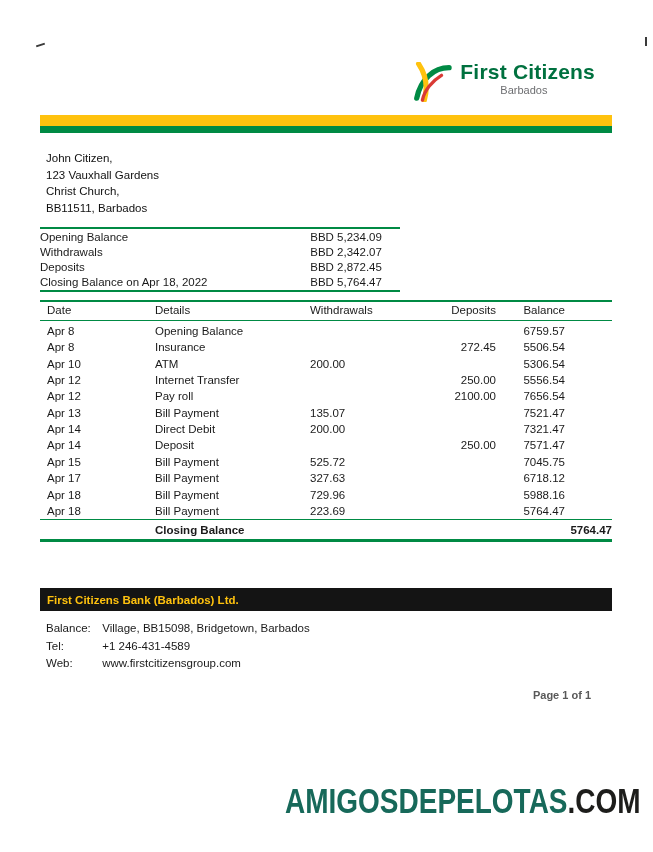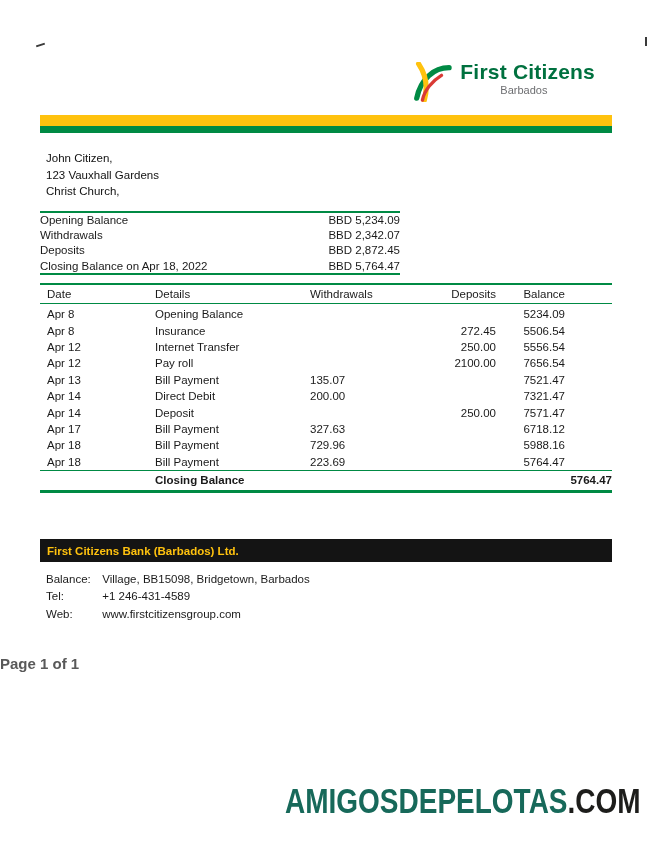--- a/index.html
+++ b/index.html
@@ -23,21 +23,21 @@
 
   .recipient { margin:17px 0 0 46px; font-size:11.5px; line-height:16.5px; color:#111; }
 
   .summary {
     border-collapse:collapse; margin:11px 0 0 40px; width:360px; font-size:11.5px;
     border-top:2.5px solid var(--brand-green,#008A44);
     border-bottom:2.5px solid var(--brand-green,#008A44);
   }
   .summary td { padding:1.6px 0; }
   .s-label { padding-left:6px; }
-  .s-value { text-align:right; padding-right:4px; }
+  .s-value { text-align:center; padding-right:4px; }
 
   .tx-title { margin:40px 0 0 46px; font-size:12.5px; font-weight:bold; color:#000; }
 
   .tx { border-collapse:collapse; table-layout:fixed; margin:8px 2px 0 40px; width:572px; font-size:11.5px; }
   .tx th {
     font-weight:normal; text-align:left; padding:2.5px 0 3.5px;
     border-top:2.5px solid var(--brand-green,#008A44);
     border-bottom:1.8px solid var(--brand-green,#008A44);
   }
   .tx td { padding:2.2px 0; }
@@ -51,21 +51,21 @@
     border-bottom:3.5px solid var(--brand-green,#008A44);
   }
   .tx tr.closing .col-date { padding-left:7px; }
 
   .bank-bar { margin:46px 41px 0 40px; background:var(--bar-black,#141414); padding:2px 0 3px 7px; }
   .bank-bar span { color:var(--brand-yellow,#FFC20E); font-weight:bold; font-size:11.5px; }
 
   .contact { margin:9px 0 0 46px; font-size:11.5px; line-height:17.5px; }
   .c-label { display:inline-block; width:53px; }
 
-  .page-num { margin:32px 62px 0 0; text-align:left; font-size:15px; font-weight:bold; color:#595959; }
+  .page-num { margin:16px 62px 0 0; text-align:right; font-size:11px; font-weight:bold; color:#595959; }
 
   .watermark {
     position:absolute; right:12px; bottom:31px; font-weight:bold; font-size:35px;
     white-space:nowrap; transform:scaleX(0.8); transform-origin:100% 50%;
   }
   .wm-main { color:var(--watermark-green,#17695A); }
   .wm-com  { color:#1D1D1B; }
 </style>
 </head>
 <body>
@@ -89,20 +89,21 @@
     </div>
   </header>
 
   <div class="bar yellow"></div>
   <div class="bar green"></div>
 
   <div class="recipient">
     <div>John Citizen,</div>
     <div>123 Vauxhall Gardens</div>
     <div>Christ Church,</div>
+    <div>BB11511, Barbados</div>
   </div>
 
   <table class="summary">
     <tbody>
       <tr>
         <td class="s-label">Opening Balance</td>
         <td class="s-value">BBD 5,234.09</td>
       </tr>
       <tr>
         <td class="s-label">Withdrawals</td>
@@ -136,28 +137,35 @@
         <th class="col-deposit">Deposits</th>
         <th class="col-balance">Balance</th>
       </tr>
     </thead>
     <tbody>
       <tr>
         <td class="col-date">Apr 8</td>
         <td>Opening Balance</td>
         <td></td>
         <td class="col-deposit"></td>
-        <td class="col-balance">5234.09</td>
+        <td class="col-balance">6759.57</td>
       </tr>
       <tr>
         <td class="col-date">Apr 8</td>
         <td>Insurance</td>
         <td></td>
         <td class="col-deposit">272.45</td>
         <td class="col-balance">5506.54</td>
+      </tr>
+      <tr>
+        <td class="col-date">Apr 10</td>
+        <td>ATM</td>
+        <td>200.00</td>
+        <td class="col-deposit"></td>
+        <td class="col-balance">5306.54</td>
       </tr>
       <tr>
         <td class="col-date">Apr 12</td>
         <td>Internet Transfer</td>
         <td></td>
         <td class="col-deposit">250.00</td>
         <td class="col-balance">5556.54</td>
       </tr>
       <tr>
         <td class="col-date">Apr 12</td>
@@ -179,20 +187,27 @@
         <td>200.00</td>
         <td class="col-deposit"></td>
         <td class="col-balance">7321.47</td>
       </tr>
       <tr>
         <td class="col-date">Apr 14</td>
         <td>Deposit</td>
         <td></td>
         <td class="col-deposit">250.00</td>
         <td class="col-balance">7571.47</td>
+      </tr>
+      <tr>
+        <td class="col-date">Apr 15</td>
+        <td>Bill Payment</td>
+        <td>525.72</td>
+        <td class="col-deposit"></td>
+        <td class="col-balance">7045.75</td>
       </tr>
       <tr>
         <td class="col-date">Apr 17</td>
         <td>Bill Payment</td>
         <td>327.63</td>
         <td class="col-deposit"></td>
         <td class="col-balance">6718.12</td>
       </tr>
       <tr>
         <td class="col-date">Apr 18</td>

